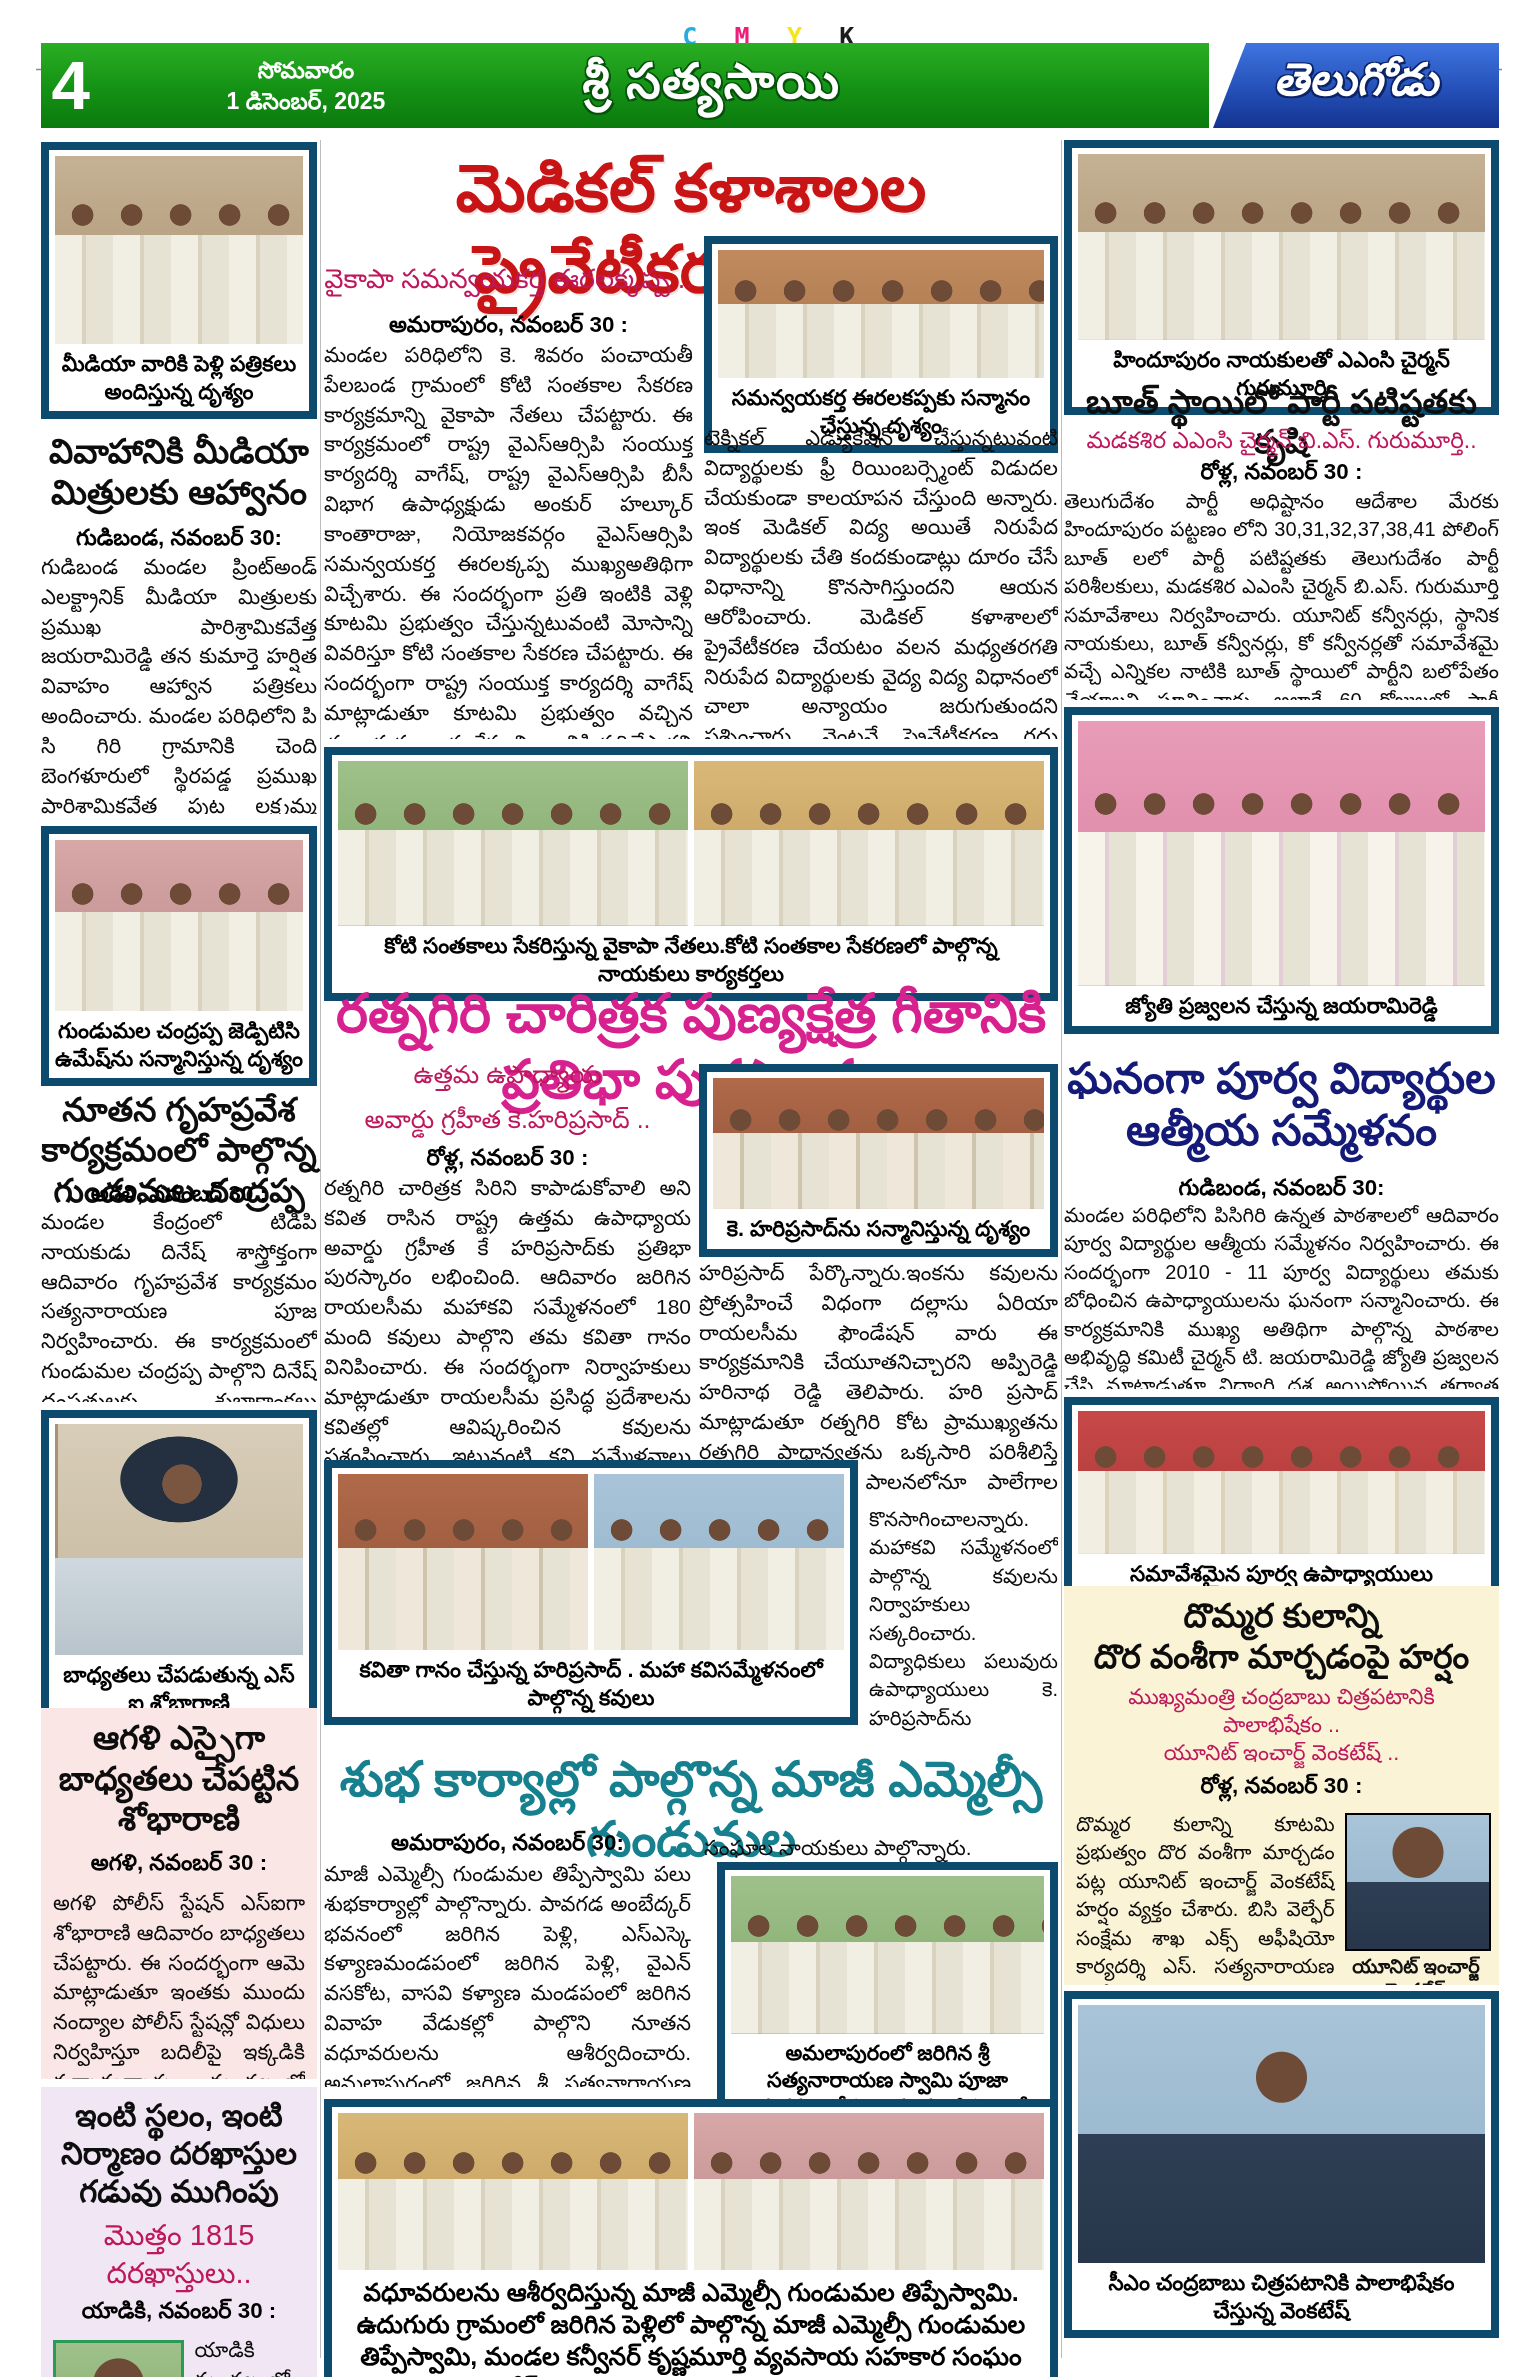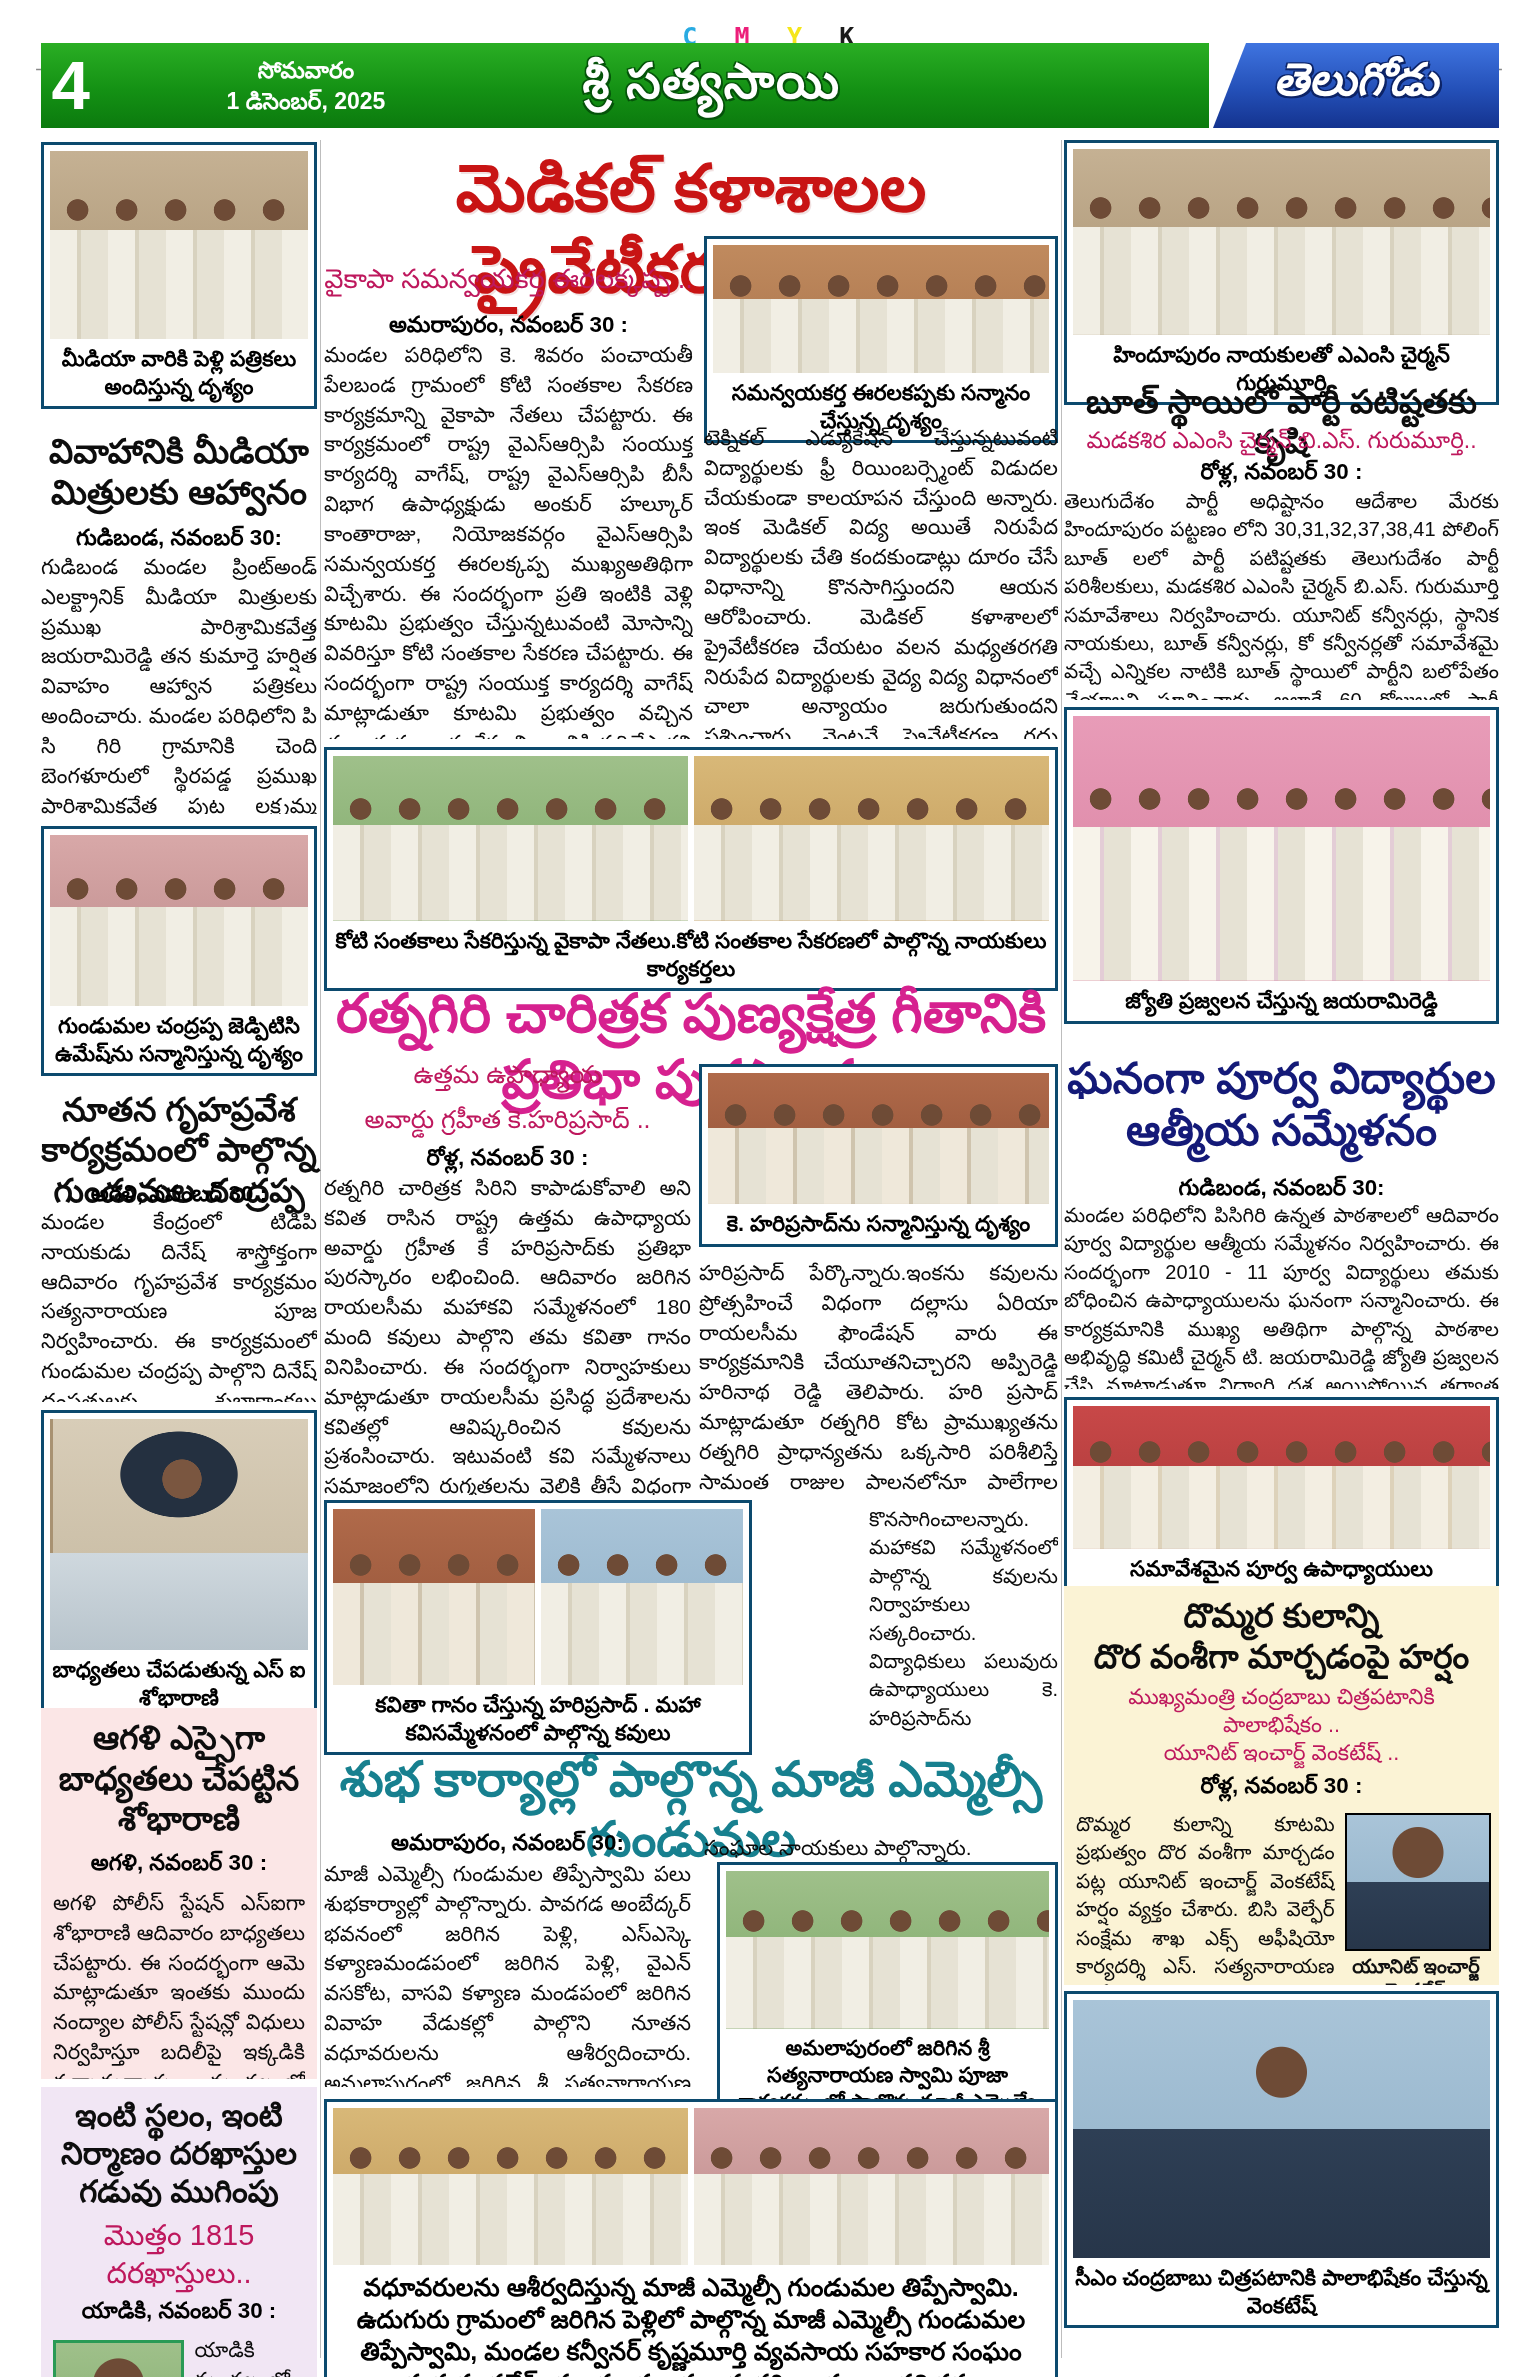--- a/index.html
+++ b/index.html
@@ -21,21 +21,21 @@
             font-size:49px;letter-spacing:1.5px;
             text-shadow:2.2px 2.2px 0 #05530a,-1.5px -1.5px 0 #05530a,1.5px -1.5px 0 #05530a,-1.5px 1.5px 0 #05530a;}
   #brandbox{left:1213px;top:43px;width:286px;height:85px;
             background:linear-gradient(180deg,#3f74e0 0%,#2450b8 55%,#14338f 100%);
             clip-path:polygon(33px 0,100% 0,100% 100%,0 100%);
             display:flex;align-items:center;justify-content:center;}
   #brandbox .t{color:#fff;font-weight:800;font-style:italic;font-size:45px;
                text-shadow:2.2px 2.2px 0 #0c2366,-1.5px -1.5px 0 #0c2366,1.5px -1.5px 0 #0c2366,-1.5px 1.5px 0 #0c2366;}
   
   .vrule{width:0.7px;background:#bdbdbd;}
-  .pframe{border:3px solid #0c4a6e;background:#fff;padding:6px;box-sizing:border-box;}
+  .pframe{border:8px solid #0c4a6e;background:#fff;padding:6px;box-sizing:border-box;}
   .cap{font-weight:700;font-size:21.6px;text-align:center;line-height:1.28;margin-top:6px;color:#000;}
   .prow{display:flex;gap:6px;}
   .prow .photo{flex:1;}
   .photo{width:100%;
     --wall1:#c5b193;--wall2:#a89272;--shirt1:#f1eee4;--shirt2:#d8d2bf;--skin:#6e4b36;
     background-color:var(--wall2);
     background-image:
       radial-gradient(circle 11.2px at 24.6px 12px, var(--skin) 0 10.4px, transparent 11.2px),
       repeating-linear-gradient(90deg, var(--shirt1) 0 27px, var(--shirt2) 27px 31px, #e6e2d4 31px 58px),
       linear-gradient(var(--wall1), var(--wall2));
@@ -175,21 +175,21 @@
   <div class="abs subhead" style="left:324px;top:1103px;width:367px;font-size:25px">అవార్డు గ్రహీత కె.హరిప్రసాద్ ..</div>
   <div class="abs dateline" style="left:324px;top:1145px;width:367px">రోళ్ల, నవంబర్ 30 :</div>
   <div class="abs body" style="left:324px;top:1173px;width:367px;height:322px">రత్నగిరి చారిత్రక సిరిని కాపాడుకోవాలి అని కవిత రాసిన రాష్ట్ర ఉత్తమ ఉపాధ్యాయ అవార్డు గ్రహీత కే హరిప్రసాద్‌కు ప్రతిభా పురస్కారం లభించింది. ఆదివారం జరిగిన రాయలసీమ మహాకవి సమ్మేళనంలో 180 మంది కవులు పాల్గొని తమ కవితా గానం వినిపించారు. ఈ సందర్భంగా నిర్వాహకులు మాట్లాడుతూ రాయలసీమ ప్రసిద్ధ ప్రదేశాలను కవితల్లో ఆవిష్కరించిన కవులను ప్రశంసించారు. ఇటువంటి కవి సమ్మేళనాలు సమాజంలోని రుగ్మతలను వెలికి తీసే విధంగా ఉంటాయని సమాజానికి హితోపకారిగా ఉంటాయని పేర్కొన్నారు.</div>
 
   <div class="abs pframe" style="left:699px;top:1064px;width:359px">
     <div class="photo t-hall" style="height:131px"></div>
     <div class="cap">కె. హరిప్రసాద్‌ను సన్మానిస్తున్న దృశ్యం</div>
   </div>
   <div class="abs body" style="left:699px;top:1258px;width:359px;height:237px">హరిప్రసాద్ పేర్కొన్నారు.ఇంకను కవులను ప్రోత్సహించే విధంగా దల్లాసు ఏరియా రాయలసీమ ఫౌండేషన్ వారు ఈ కార్యక్రమానికి చేయూతనిచ్చారని అప్పిరెడ్డి హరినాథ రెడ్డి తెలిపారు. హరి ప్రసాద్ మాట్లాడుతూ రత్నగిరి కోట ప్రాముఖ్యతను రత్నగిరి ప్రాధాన్యతను ఒక్కసారి పరిశీలిస్తే సామంత రాజుల పాలనలోనూ పాలేగాల పరిపాలనలోనూ ముస్లిం దండయాత్రల తోను అనేక రకాలుగా ఇబ్బందులు గురి అయినదని రత్నగిరి అయినా తన వైభవాన్ని తగ్గించుకోకుండా ముందుకు సాగిందని ఈనాటికీ చారిత్రక ఆధారాలు పురావస్తుసాధారాలు శిలా శాసనాలు తామర శాసనాలు సాహిత్య కథనాలు శిల్పకళా సంపద ఆనాటి చరిత్రను గుర్తుచేస్తాయని ఆంధ్రప్రదేశ్ రాష్ట్ర ఉత్తమ ఉపాధ్యాయ అవార్డు గ్రహీత చోళ సముద్రం ప్రాథమిక పాఠశాల ప్రధానో పాధ్యాయులు కే హరిప్రసాద్ పేర్కొన్నారు.గత చరిత్రను కాపాడుకోవాలంటే పూర్వ వైభవాన్ని</div>
 
-  <div class="abs pframe" style="left:324px;top:1500px;width:428px">
+  <div class="abs pframe" style="left:324px;top:1460px;width:534px">
     <div class="prow">
       <div class="photo t-hall" style="height:176px"></div>
       <div class="photo t-blue" style="height:176px"></div>
     </div>
     <div class="cap">కవితా గానం చేస్తున్న హరిప్రసాద్ . మహా కవిసమ్మేళనంలో పాల్గొన్న కవులు</div>
   </div>
   <div class="abs body" style="left:869px;top:1505px;width:189px;height:233px;font-size:20px">కొనసాగించాలన్నారు. మహాకవి సమ్మేళనంలో పాల్గొన్న కవులను నిర్వాహకులు సత్కరించారు. విద్యాధికులు పలువురు ఉపాధ్యాయులు కె. హరిప్రసాద్‌ను అభినందించారు.</div>
 
   <div class="abs headline teal" style="left:324px;top:1750px;width:734px;font-size:49px">శుభ కార్యాల్లో పాల్గొన్న మాజీ ఎమ్మెల్సీ గుండుమల</div>
   <div class="abs dateline" style="left:324px;top:1830px;width:367px">అమరాపురం, నవంబర్ 30:</div>

